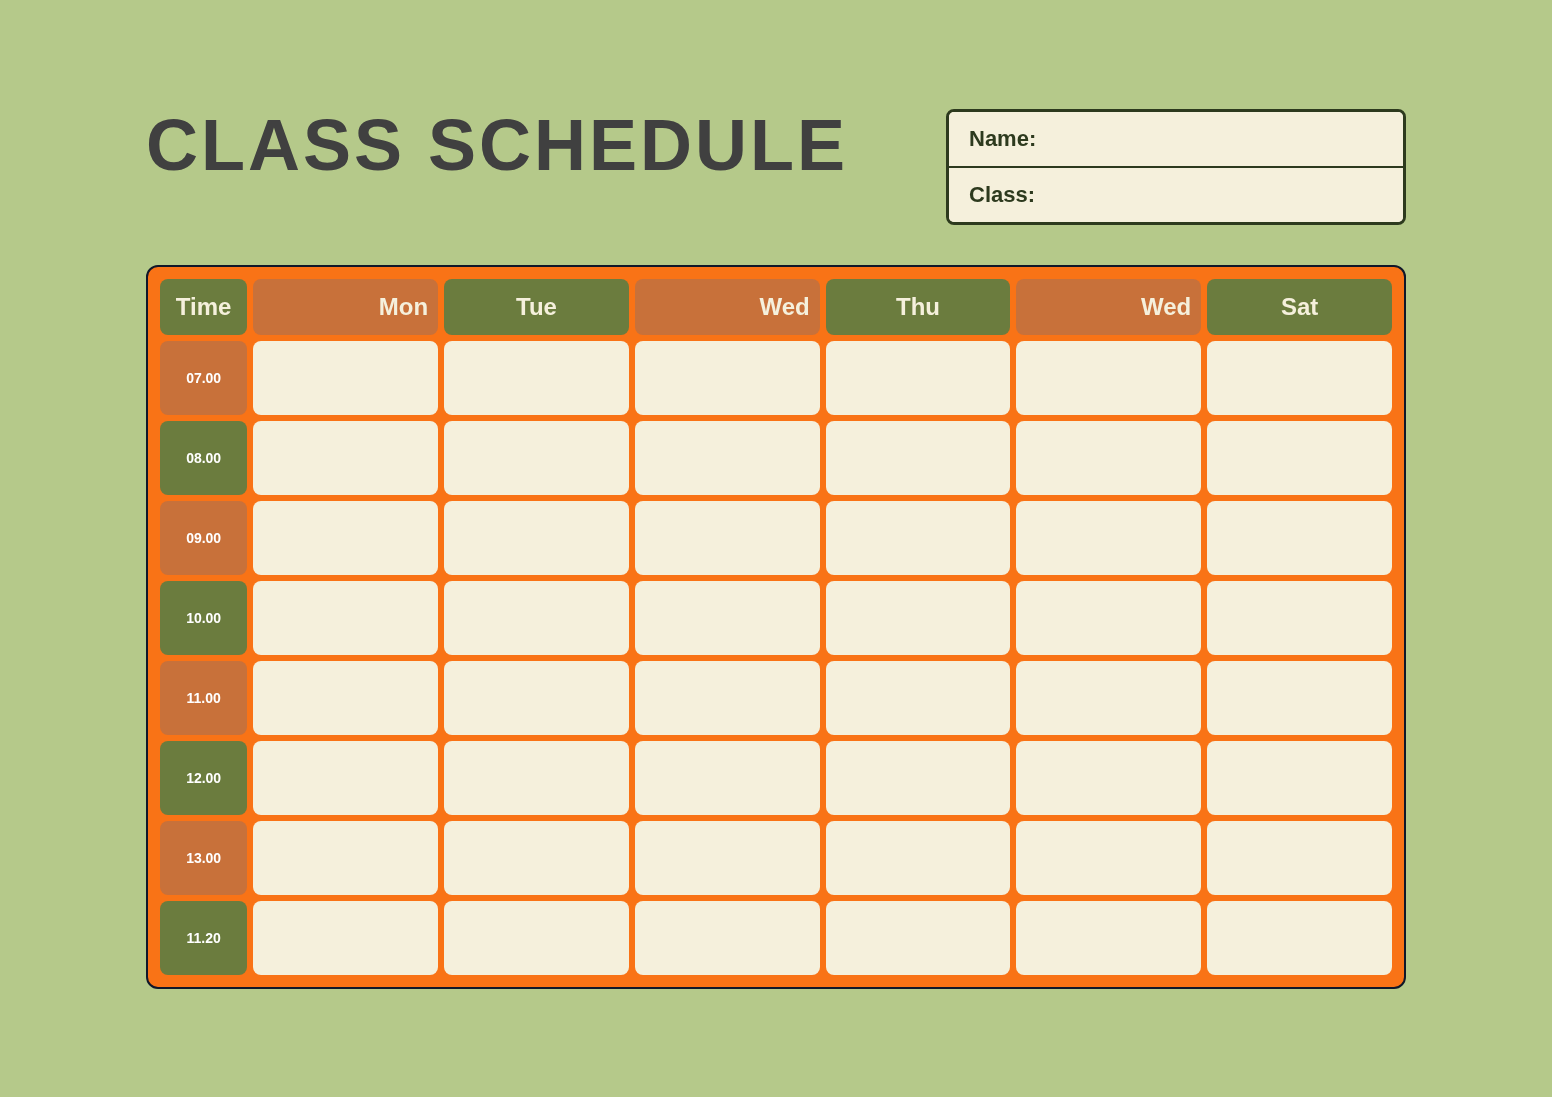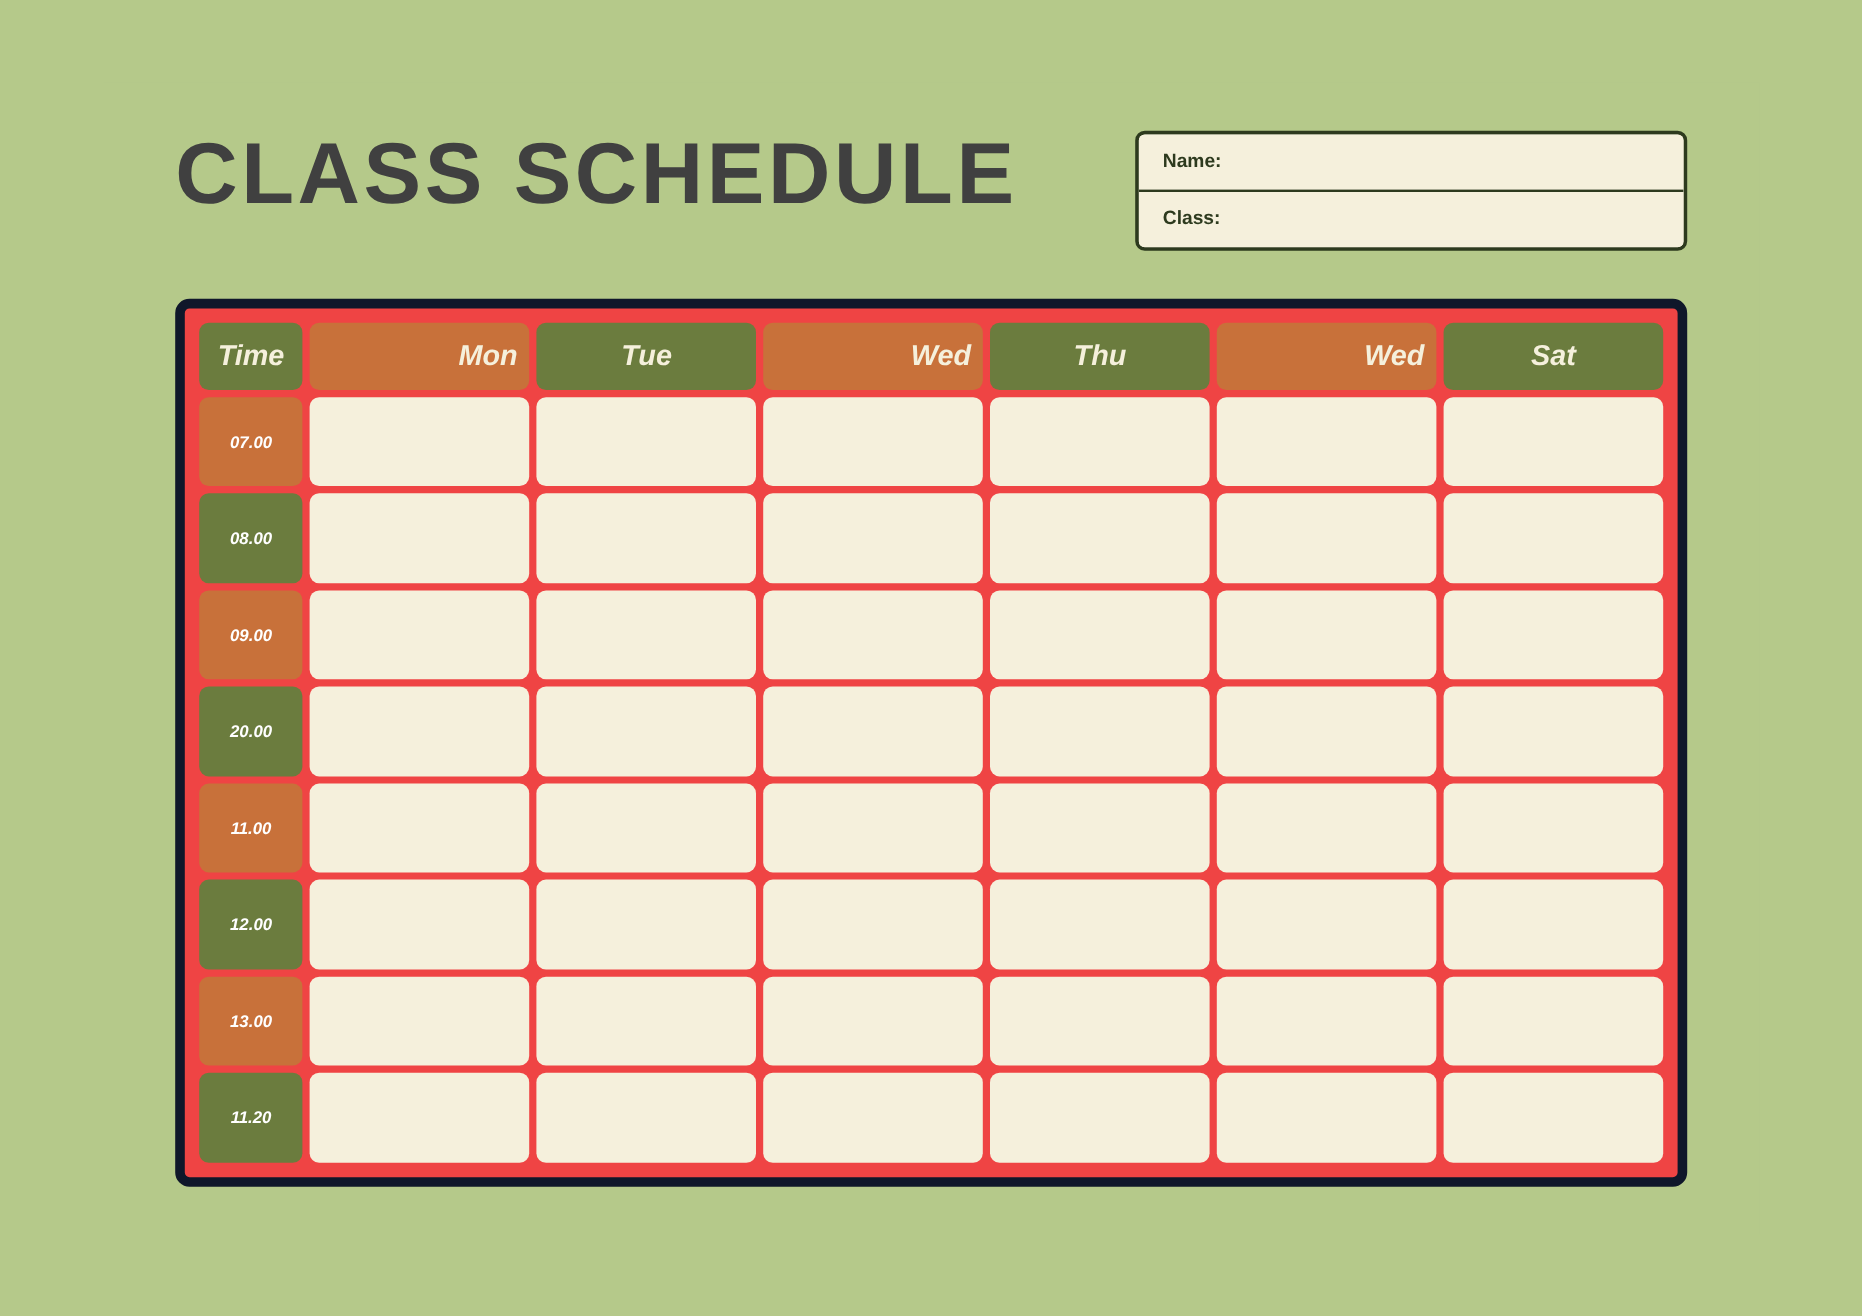--- a/index.html
+++ b/index.html
@@ -50,37 +50,36 @@
     .info-box {
       border: 3px solid #2d3a1e;
       border-radius: 8px;
       overflow: hidden;
       width: 460px;
       background-color: #f5f0dc;
     }
 
     .info-row {
       padding: 14px 20px;
-      font-size: 16px;
+      font-size: 22px;
       font-weight: 600;
       color: #2d3a1e;
       background-color: #f5f0dc;
     }
 
     .info-row:first-child {
       border-bottom: 2px solid #2d3a1e;
     }
 
     .schedule-container {
-      border: 8px solid #0f172a;
+      border: 2px solid #0f172a;
       border-radius: 12px;
       overflow: hidden;
-      background-color: #ef4444;
+      background-color: #f97316;
       flex: 1;
-      font-style: italic;
     }
 
     .schedule-table {
       width: 100%;
       height: 100%;
       border-collapse: separate;
       border-spacing: 6px;
       padding: 6px;
     }
 
@@ -177,21 +176,21 @@
         <tr>
           <td class="time-cell">09.00</td>
           <td class="data-cell"></td>
           <td class="data-cell"></td>
           <td class="data-cell"></td>
           <td class="data-cell"></td>
           <td class="data-cell"></td>
           <td class="data-cell"></td>
         </tr>
         <tr>
-          <td class="time-cell green">20.00</td>
+          <td class="time-cell green">10.00</td>
           <td class="data-cell"></td>
           <td class="data-cell"></td>
           <td class="data-cell"></td>
           <td class="data-cell"></td>
           <td class="data-cell"></td>
           <td class="data-cell"></td>
         </tr>
         <tr>
           <td class="time-cell">11.00</td>
           <td class="data-cell"></td>

